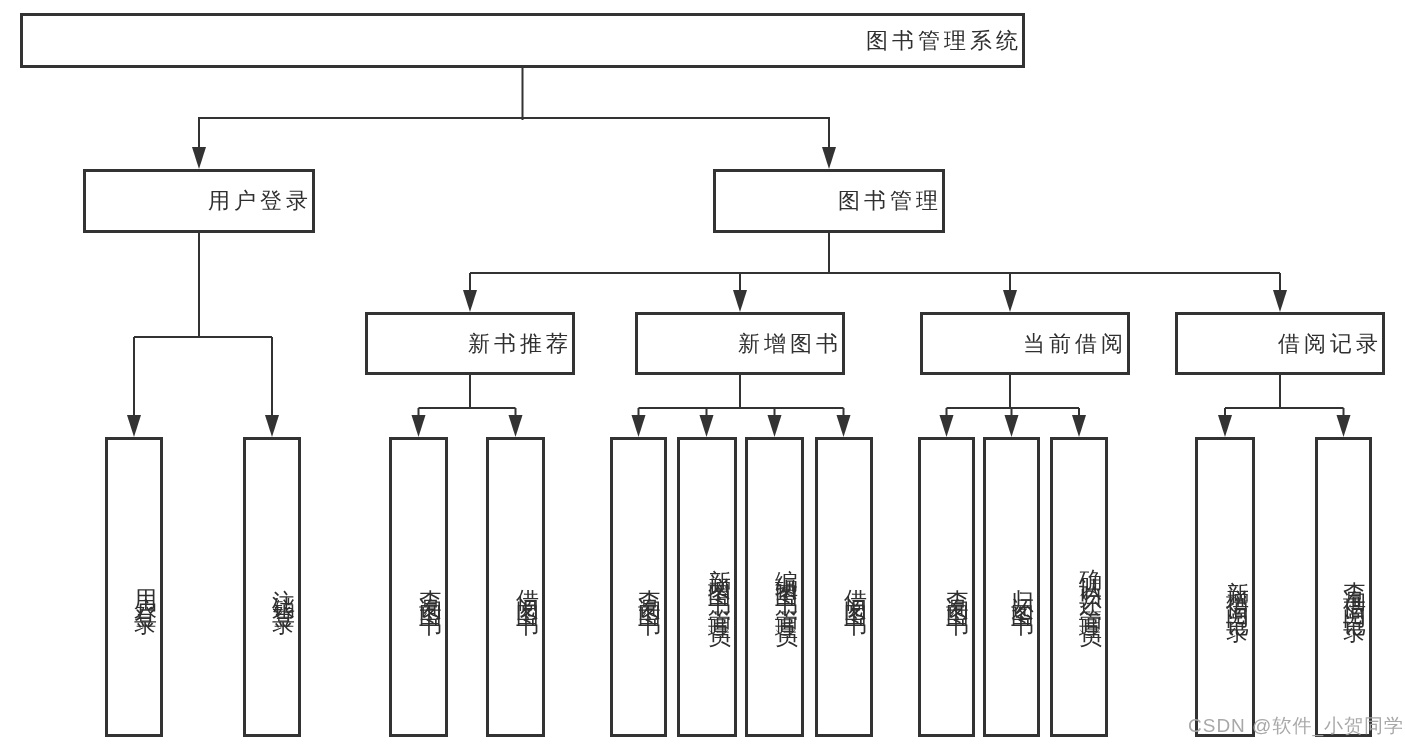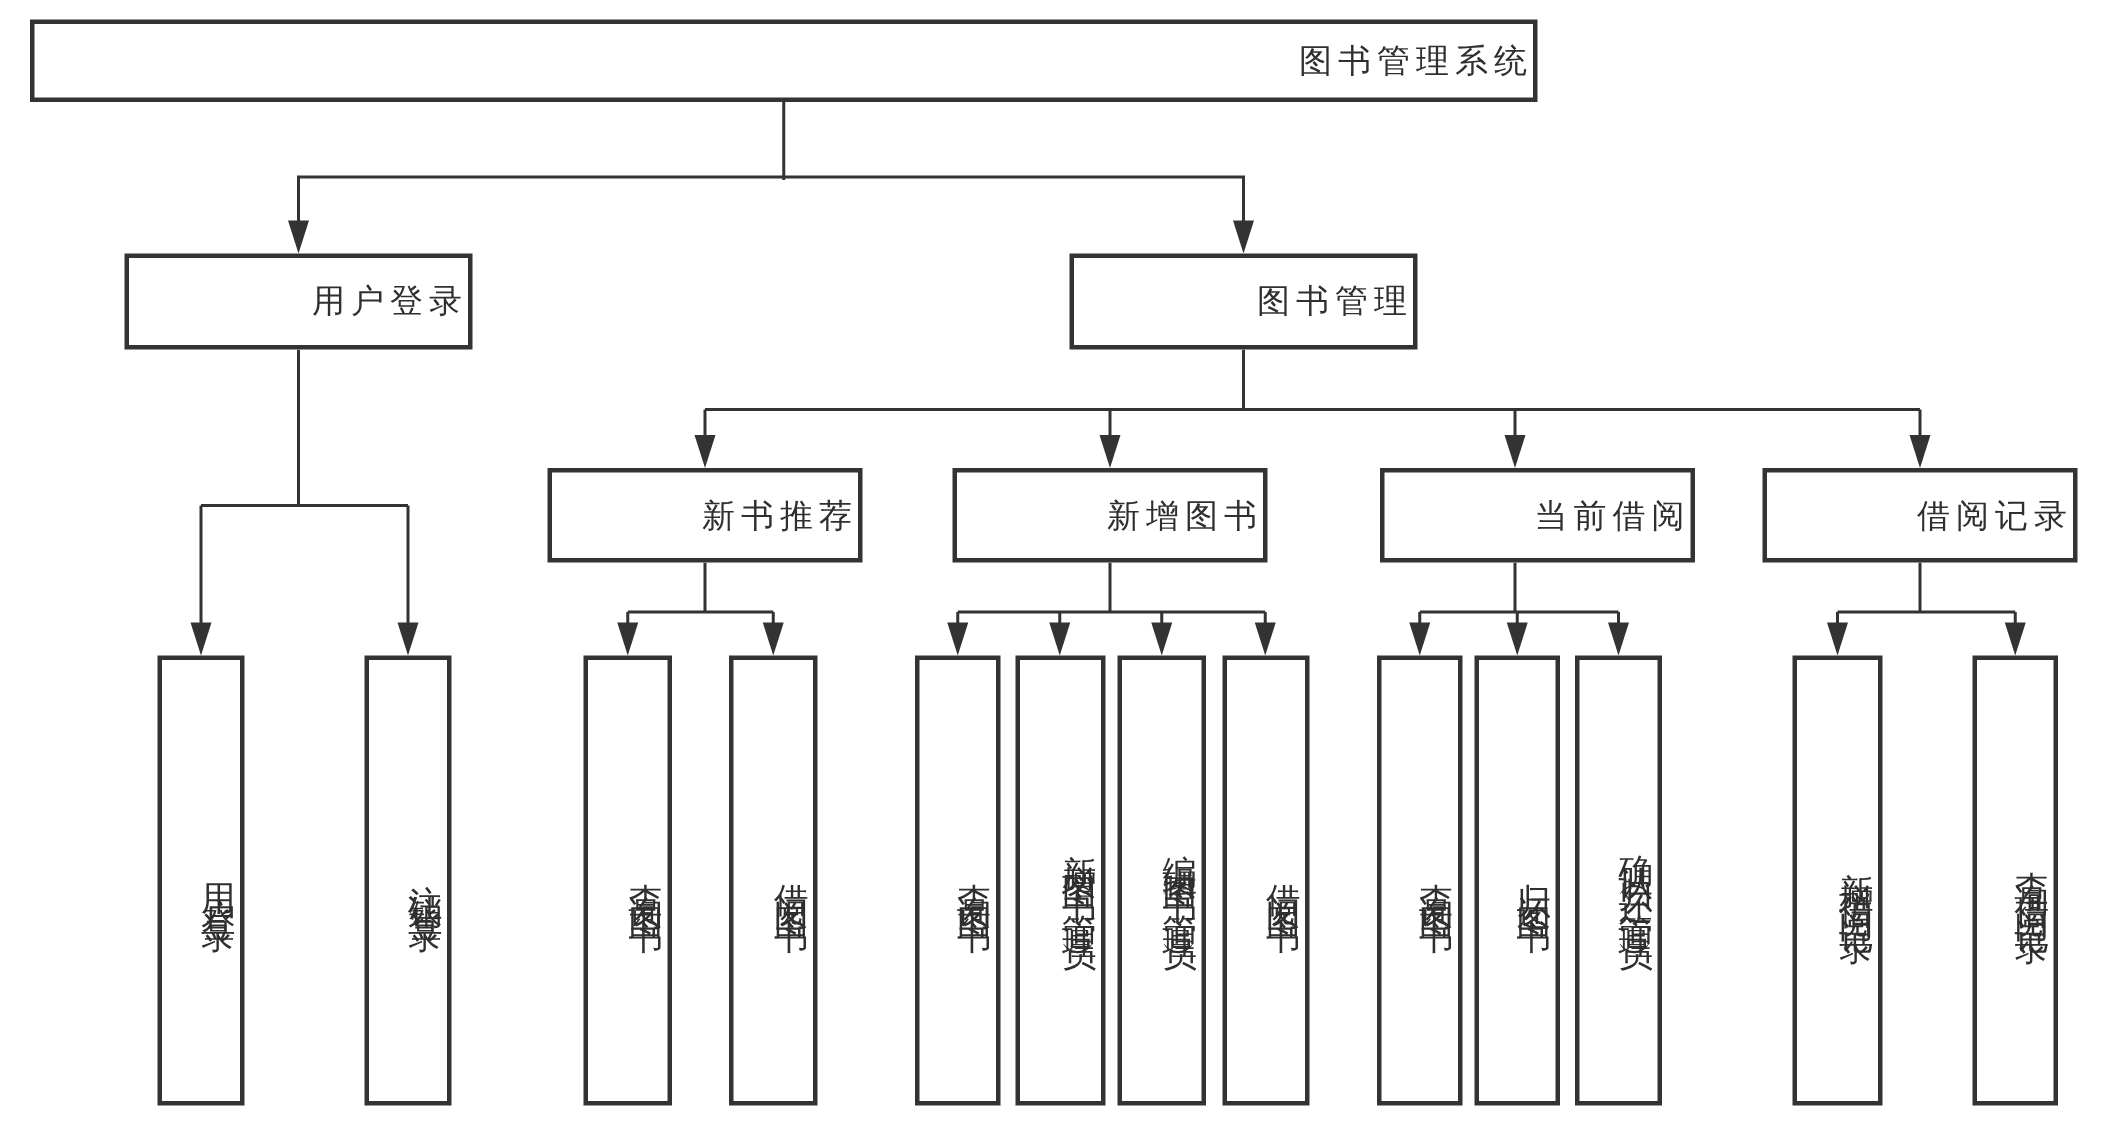--- a/index.html
+++ b/index.html
@@ -149,14 +149,15 @@
     <span class="vl">确认归还（管理员）</span>
   </div>
 
   <div class="box tall" id="t-br1">
     <span class="vl">新增借阅记录</span>
   </div>
   <div class="box tall" id="t-br2">
     <span class="vl">查询借阅记录</span>
   </div>
 
+  <div id="watermark">CSDN @软件_小贺同学</div>
 
 </div>
 
 </body></html>

